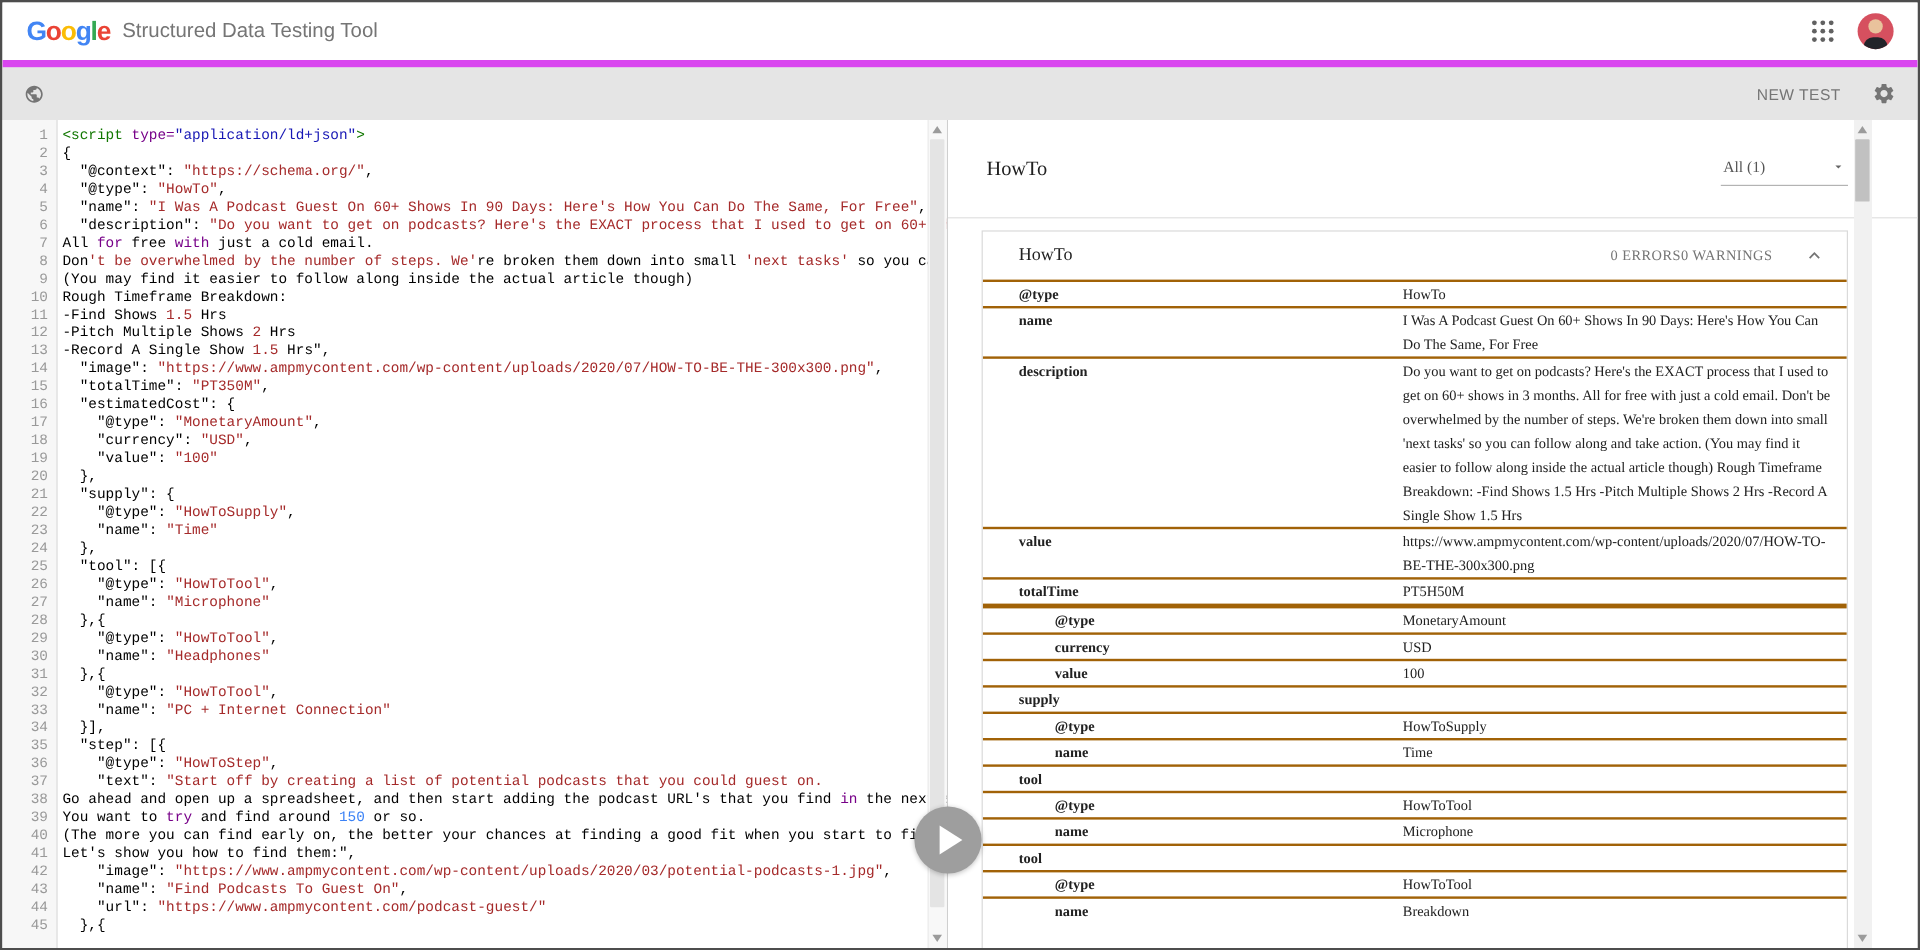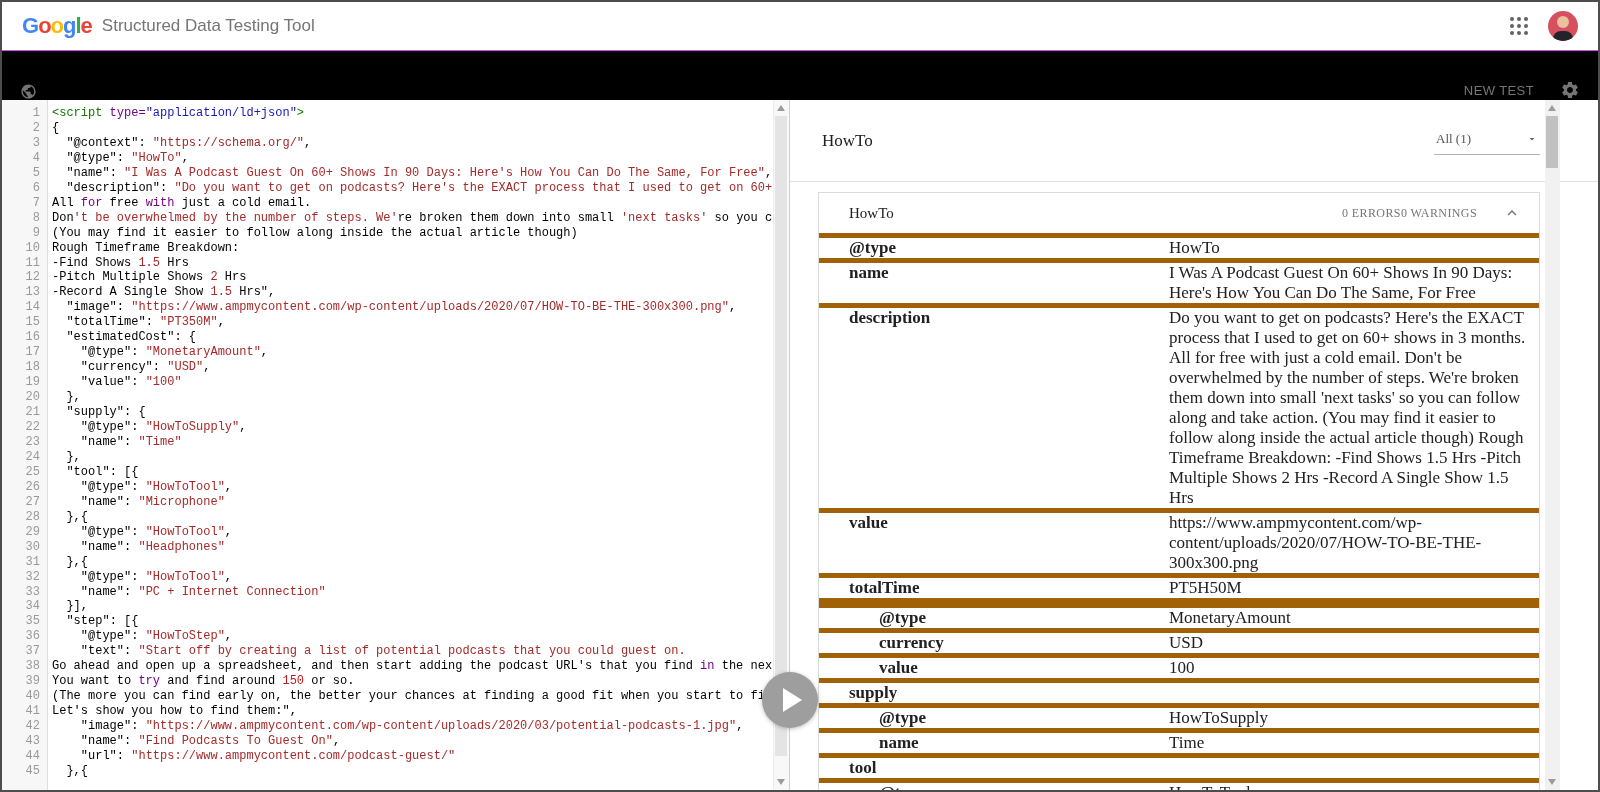--- a/index.html
+++ b/index.html
@@ -11,39 +11,39 @@
   .logo{font-size:22px;font-weight:bold;letter-spacing:-1px;display:flex;}
   .app-title{color:#757575;font-size:17px;margin-left:10px;white-space:nowrap;}
   .appbar-right{margin-left:auto;display:flex;align-items:center;gap:20px;}
   .apps-grid{display:grid;grid-template-columns:repeat(3,4px);grid-template-rows:repeat(3,4px);gap:3px;cursor:pointer;}
   .apps-grid span{width:4px;height:4px;border-radius:50%;background:#616161;}
   .avatar{width:30px;height:30px;border-radius:50%;background:#d6505f;position:relative;overflow:hidden;cursor:pointer;}
   .avatar .head{position:absolute;left:9px;top:5px;width:12px;height:12px;border-radius:50%;background:#e9c29c;}
   .avatar .body{position:absolute;left:5px;bottom:-2px;width:20px;height:12px;border-radius:8px 8px 0 0;background:#23242a;}
 
   
-  .toolbar{height:50px;background:#000000;border-top:1px solid #d946ef;display:flex;align-items:flex-end;
+  .toolbar{height:50px;background:#e5e5e5;border-top:6px solid #d946ef;display:flex;align-items:center;
            padding:0 18px;box-sizing:border-box;}
   .toolbar-right{margin-left:auto;display:flex;align-items:center;gap:26px;}
   .new-test{color:#757575;font-size:13px;letter-spacing:.4px;cursor:pointer;font-weight:bold;font-weight:500;}
   .iconbtn{cursor:pointer;display:flex;align-items:center;}
 
   
   .main{position:absolute;top:98px;left:0;right:0;bottom:0;display:flex;}
 
   
   .editor{width:788px;box-sizing:border-box;border-right:1px solid #cfcfcf;display:flex;position:relative;
           background:#fff;overflow:hidden;}
   .gutter{width:46px;box-sizing:border-box;background:#f7f7f7;border-right:1px solid #ddd;color:#999;
           text-align:right;padding:6px 7px 0 0;font:12px/14.95px "Liberation Mono",monospace;}
   .code{flex:1;overflow:hidden;padding:6px 0 0 4px;font:12px/14.95px "Liberation Mono",monospace;color:#000;}
   .code div{white-space:pre;}
   .tk-tag{color:#117700}.tk-attr{color:#770088}.tk-sb{color:#1616b4}
   .tk-key{color:#000}.tk-str{color:#a52a2a}.tk-kw{color:#770088}
-  .tk-num{color:#a52a2a}.tk-num2{color:#b91c1c}.tk-p{color:#000}
+  .tk-num{color:#a52a2a}.tk-num2{color:#3b82f6}.tk-p{color:#000}
 
   
   .vscroll{position:absolute;top:0;bottom:0;width:15px;background:#f8f8f8;border-left:1px solid #ececec;z-index:5;}
   .vscroll .arr{position:absolute;left:3px;width:0;height:0;border-left:4.5px solid transparent;border-right:4.5px solid transparent;cursor:pointer;}
   .arr.up{top:5px;border-bottom:6px solid #9b9b9b;}
   .arr.down{bottom:5px;border-top:6px solid #9b9b9b;}
   .vscroll .thumb{position:absolute;left:1px;width:12px;background:#e4e4e4;border-radius:1px;cursor:grab;}
   .editor .vscroll{right:0;border-left:1px solid #ececec;}
   .results-scroll{right:38px;background:#f1f1f1;border-left:none;}
   .results-scroll .thumb{background:#c1c1c1;top:16px;height:52px;}
@@ -59,21 +59,21 @@
   .results-header{height:82px;display:flex;align-items:center;padding:0 58px 0 32px;border-bottom:1px solid #e0e0e0;box-sizing:border-box;}
   .results-title{font-size:17px;color:#212121;}
   .filter{margin-left:auto;width:102px;display:flex;align-items:center;justify-content:space-between;
           border-bottom:1px solid #b3b3b3;padding:5px 2px 7px 2px;color:#555;font-size:13px;cursor:pointer;gap:36px;}
   .card{position:absolute;left:28px;right:58px;top:92px;bottom:-6px;background:#fff;border:1px solid #dadada;box-sizing:border-box;overflow:hidden;}
   .card-header{height:40px;display:flex;align-items:center;padding:0 18px 0 30px;}
   .card-title{font-size:15px;color:#212121;}
   .counts{margin-left:auto;display:flex;color:#757575;font-size:12px;letter-spacing:.4px;}
   .collapse{margin-left:26px;cursor:pointer;display:flex;align-items:center;}
   .rows{}
-  .row{display:flex;border-top:5px solid #a16207;font-size:17px;line-height:20px;cursor:pointer;}
+  .row{display:flex;border-top:2px solid #a16207;font-size:12px;line-height:20px;cursor:pointer;}
   .row .k{width:350px;box-sizing:border-box;padding-left:30px;color:#212121;font-weight:bold;flex-shrink:0;}
   .row.ind2 .k{padding-left:60px;}
   .row .v{flex:1;padding-right:12px;color:#212121;overflow-wrap:anywhere;}
 </style>
 </head>
 <body>
 
 <div class="page">
 
   <div class="appbar">

